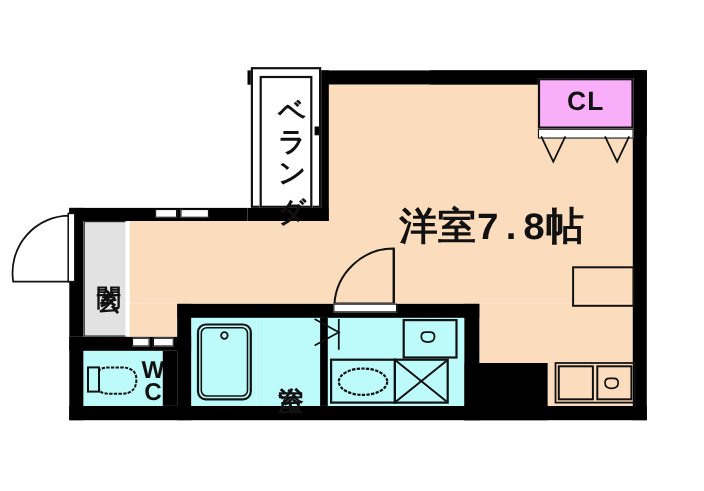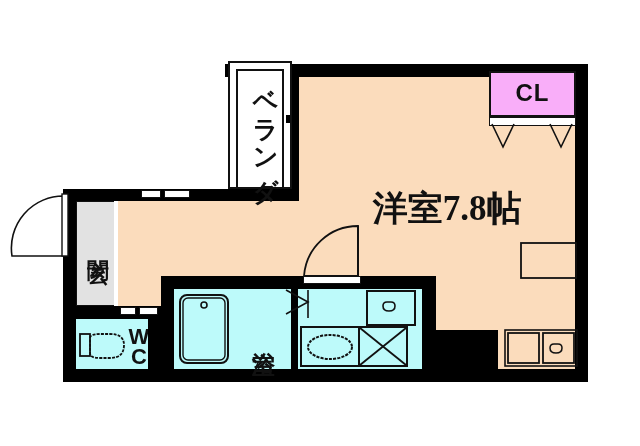--- a/index.html
+++ b/index.html
@@ -34,21 +34,21 @@
   .label {
     color: #111111;
     font-weight: 700;
     line-height: 1;
     white-space: pre;
     text-align: center;
   }
   .label-room {
     font-size: 35px;
     letter-spacing: 0px;
-    font-family: Liberation Serif, serif;
+    font-family: Liberation Mono, monospace;
   }
   .label-cl {
     font-size: 24px;
     font-family: "Liberation Sans", sans-serif;
     letter-spacing: 1px;
     text-align: center;
   }
   .label-wc {
     font-size: 22px;
     font-family: "Liberation Sans", sans-serif;

